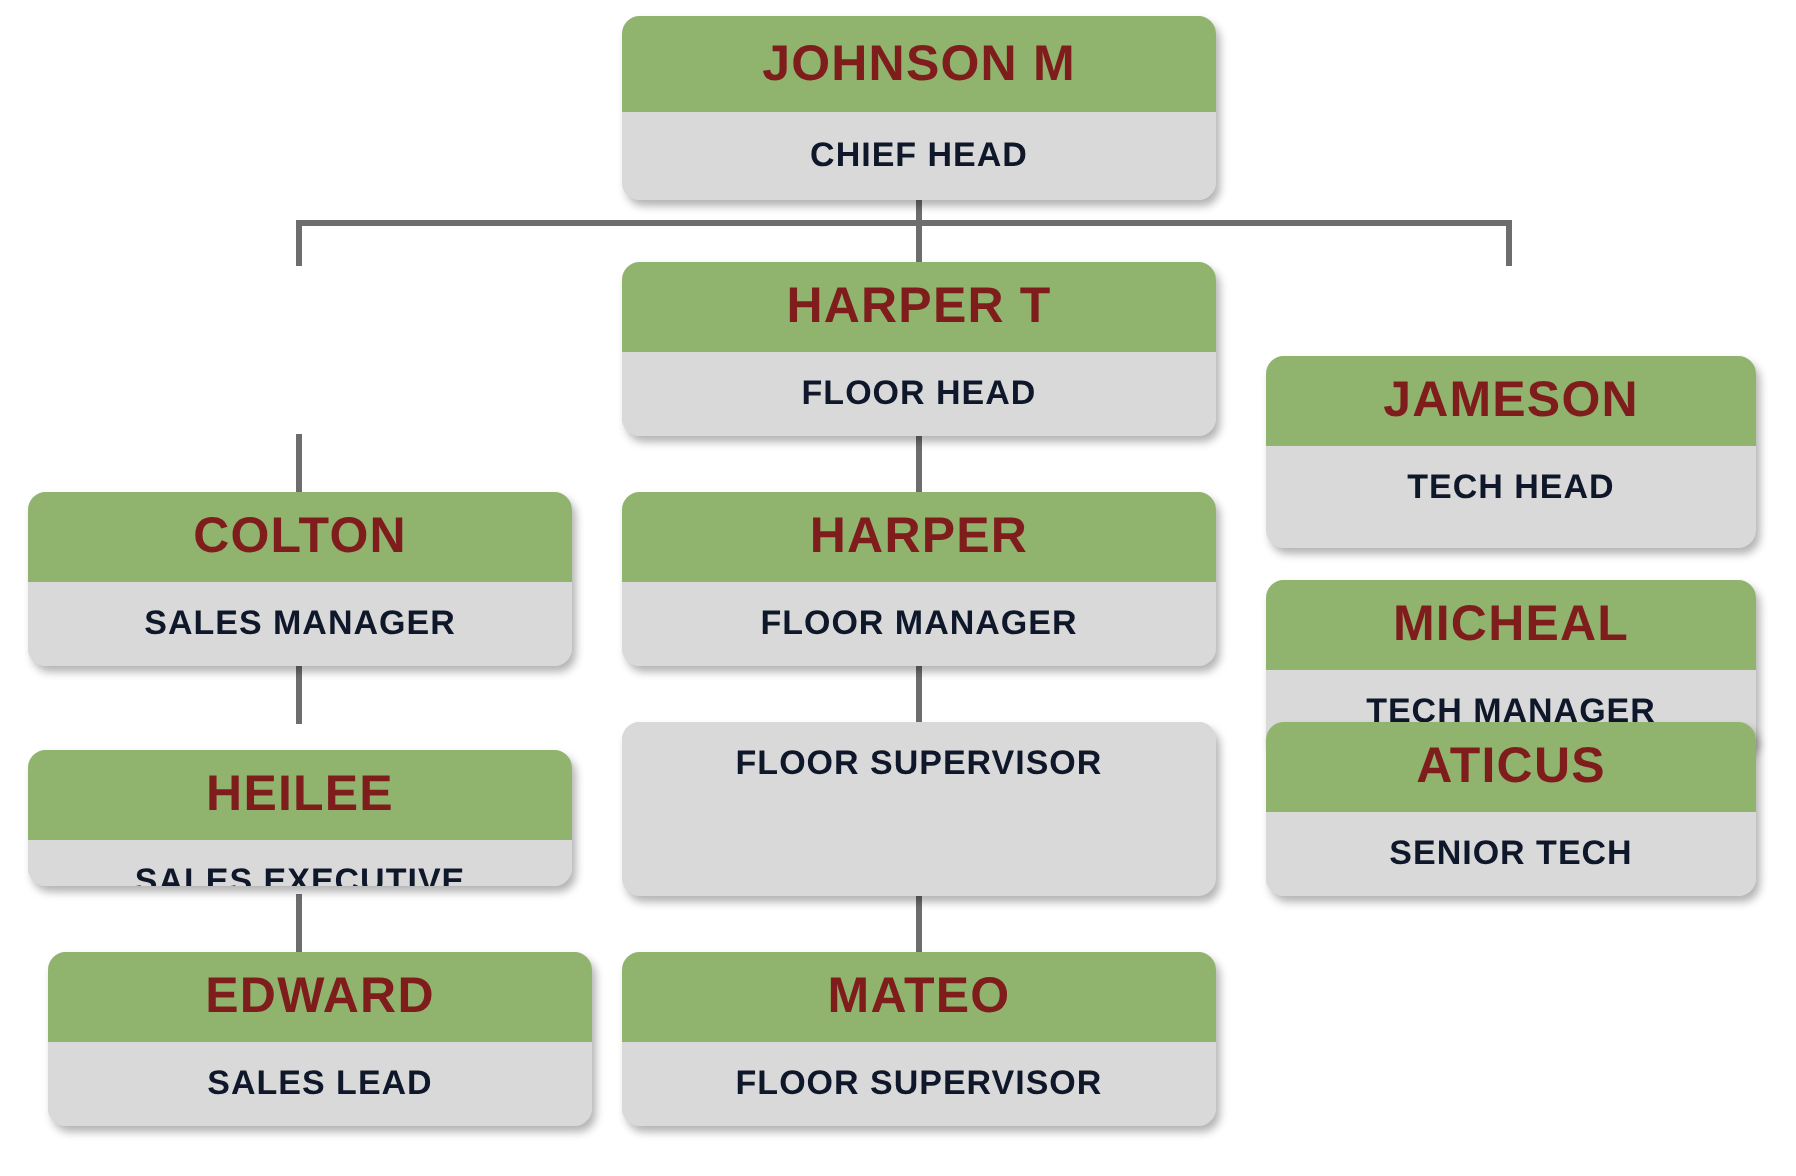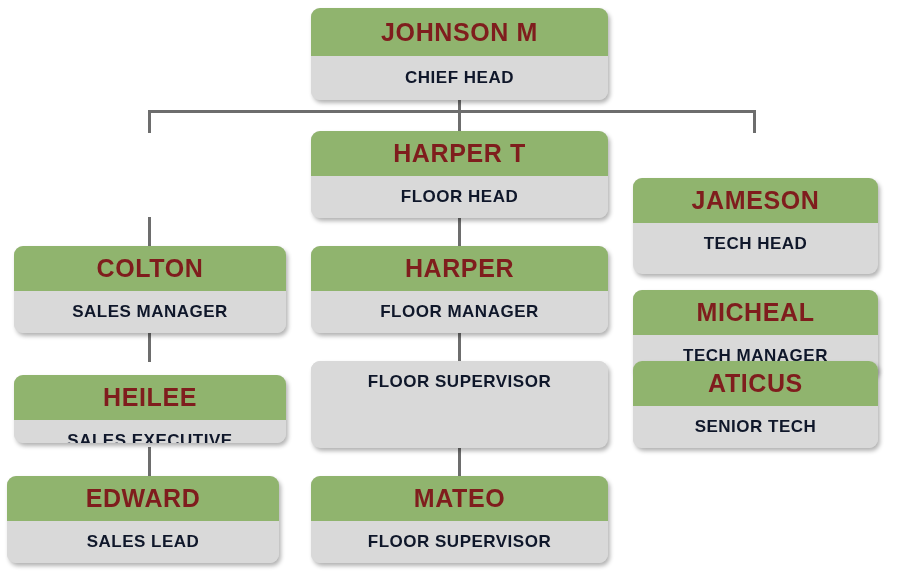--- a/index.html
+++ b/index.html
@@ -100,21 +100,21 @@
   </div>
 
   <div class="node" style="left:14px; top:246px; width:272px; height:87px;">
     <div class="name">COLTON</div>
     <div class="title">SALES MANAGER</div>
   </div>
   <div class="node" style="left:14px; top:375px; width:272px; height:68px;">
     <div class="name">HEILEE</div>
     <div class="title">SALES EXECUTIVE</div>
   </div>
-  <div class="node" style="left:7px; top:476px; width:272px; height:87px;">
+  <div class="node" style="left:24px; top:476px; width:272px; height:87px;">
     <div class="name">EDWARD</div>
     <div class="title">SALES LEAD</div>
   </div>
 
   <div class="node" style="left:311px; top:131px; width:297px; height:87px;">
     <div class="name">HARPER T</div>
     <div class="title">FLOOR HEAD</div>
   </div>
   <div class="node" style="left:311px; top:246px; width:297px; height:87px;">
     <div class="name">HARPER</div>

